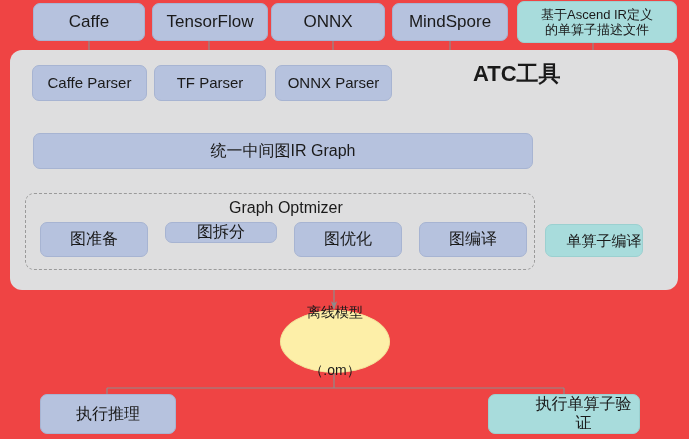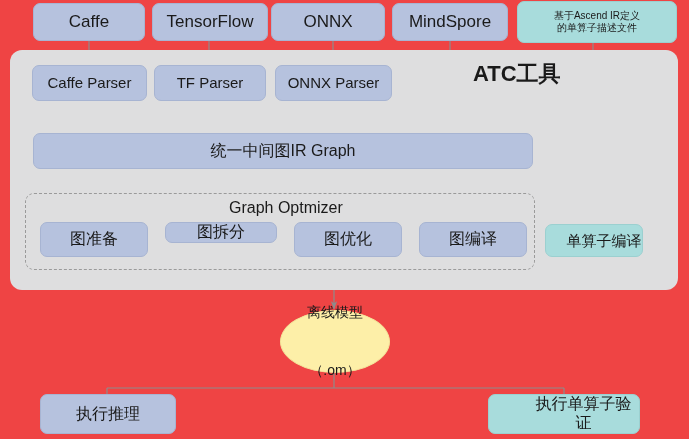--- a/index.html
+++ b/index.html
@@ -141,21 +141,21 @@
   </svg>
 
   <div class="node blue" style="left:33px; top:3px; width:112px; height:38px; font-size:17px;">Caffe</div>
 
   <div class="node blue" style="left:152px; top:3px; width:116px; height:38px; font-size:17px;">TensorFlow</div>
 
   <div class="node blue" style="left:271px; top:3px; width:114px; height:38px; font-size:17px;">ONNX</div>
 
   <div class="node blue" style="left:392px; top:3px; width:116px; height:38px; font-size:17px;">MindSpore</div>
 
-  <div class="node teal" style="left:517px; top:1px; width:160px; height:42px; font-size:10px;">基于Ascend IR定义
+  <div class="node teal" style="left:517px; top:1px; width:160px; height:42px; font-size:13px;">基于Ascend IR定义
 的单算子描述文件</div>
 
   <div class="plain-label" style="left:473px; top:59px; font-size:22px; font-weight:bold;">ATC工具</div>
 
   <div class="node blue" style="left:32px; top:65px; width:115px; height:36px; font-size:15px;">Caffe Parser</div>
 
   <div class="node blue" style="left:154px; top:65px; width:112px; height:36px; font-size:15px;">TF Parser</div>
 
   <div class="node blue" style="left:275px; top:65px; width:117px; height:36px; font-size:15px;">ONNX Parser</div>
 

